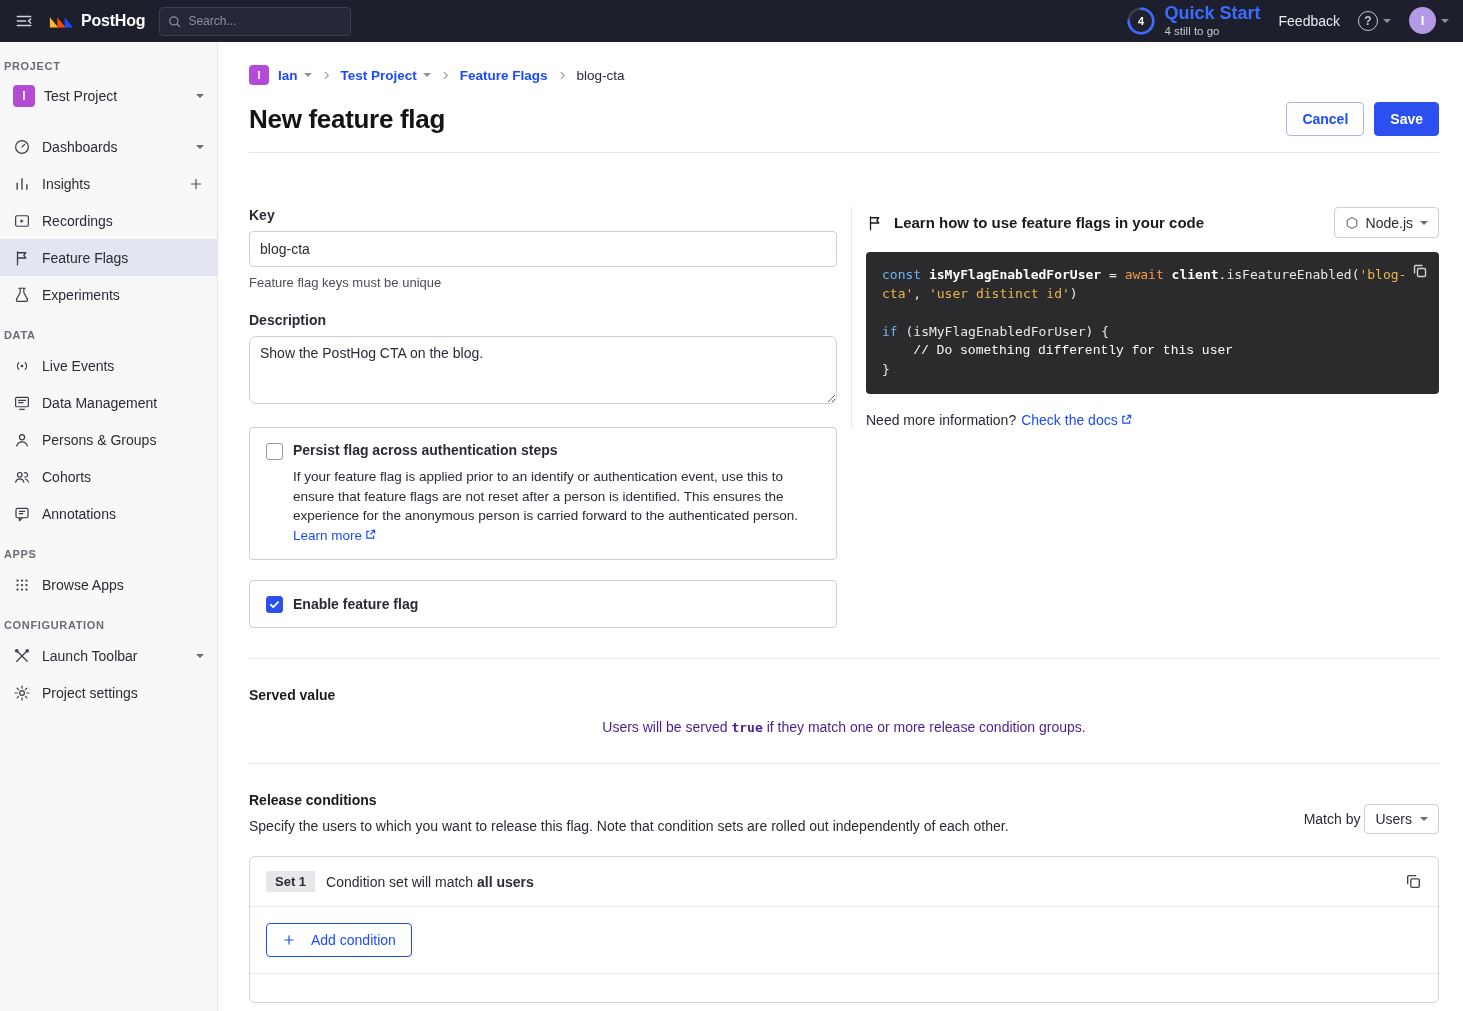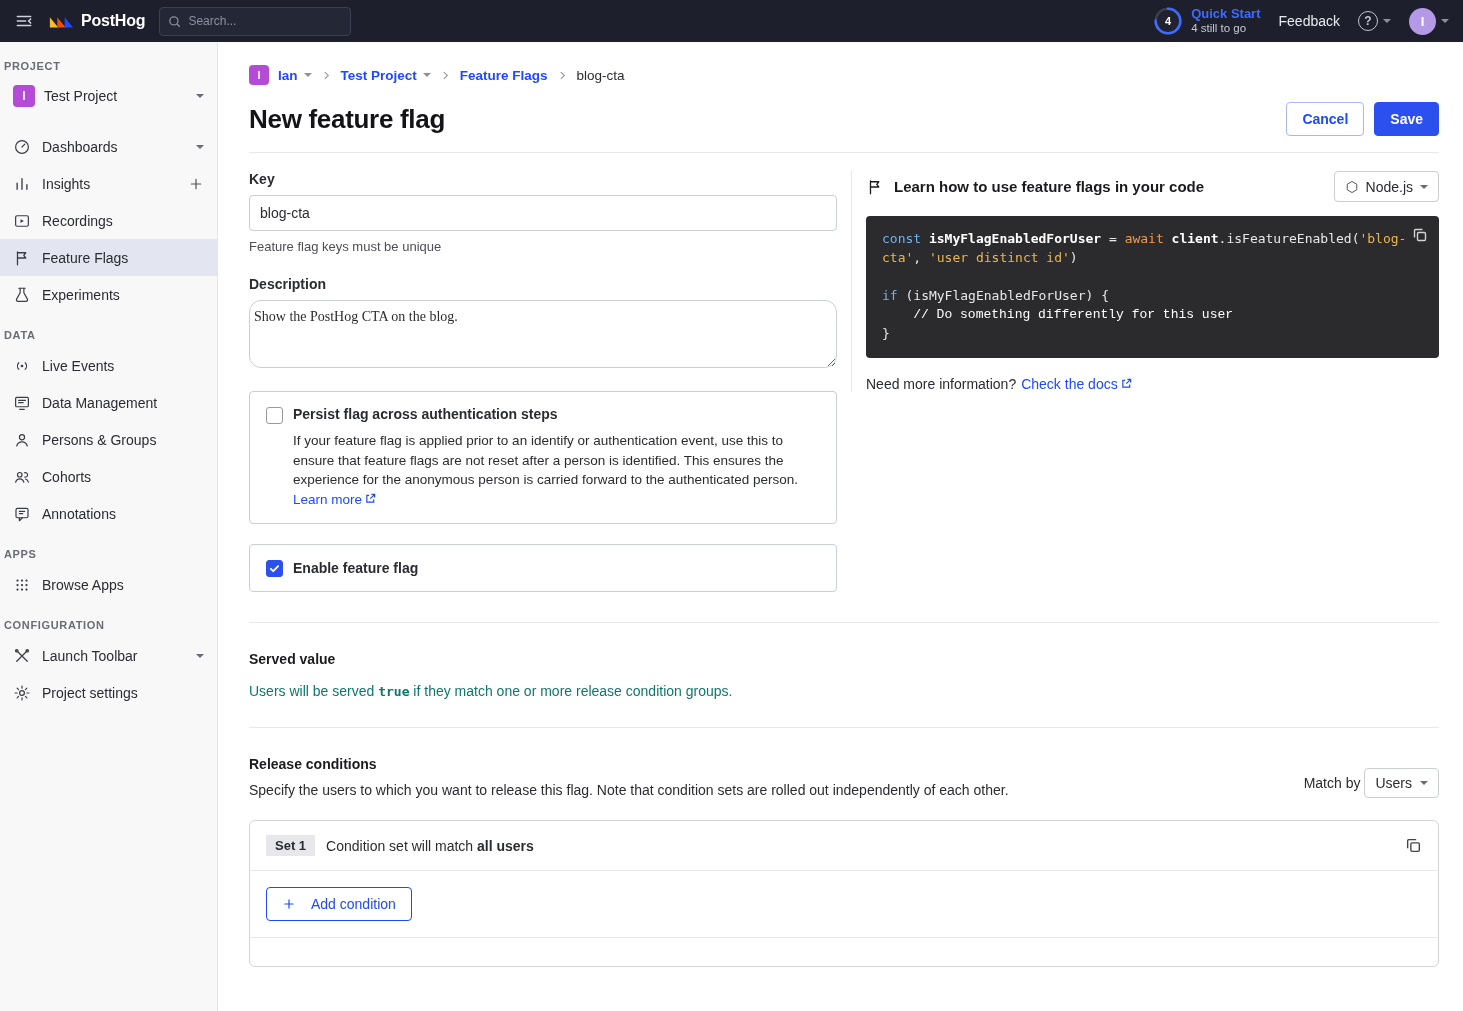--- a/index.html
+++ b/index.html
@@ -12,21 +12,21 @@
   .tb-menu { color:#cfd1db; display:flex; align-items:center; cursor:pointer; }
   .logo { display:flex; align-items:center; gap:7px; }
   .logo-text { color:#fff; font-weight:bold; font-size:16px; letter-spacing:-0.2px; }
   .tb-search { position:relative; width:192px; }
   .tb-search input { width:100%; height:29px; background:#242736; border:1px solid #3c3f50; border-radius:4px;
     color:#c8cad4; font-size:12px; padding:0 8px 0 28px; outline:none; font-family:inherit; }
   .tb-search input::placeholder { color:#8d90a0; }
   .tb-search .s-icon { position:absolute; left:8px; top:7px; color:#8d90a0; }
   .tb-right { margin-left:auto; display:flex; align-items:center; gap:18px; }
   .quickstart { display:flex; align-items:center; gap:8px; cursor:pointer; }
-  .qs-text .qs-title { color:#3e6bff; font-weight:bold; font-size:13px; line-height:1.2; }
+  .qs-text .qs-title { color:#3e6bff; font-weight:bold; font-size:18px; line-height:1.2; }
   .qs-text .qs-sub { color:#c6c8d2; font-size:11.5px; line-height:1.2; }
   .tb-feedback { color:#e9eaef; font-size:14px; cursor:pointer; }
   .tb-help { display:flex; align-items:center; gap:5px; color:#c3c5d0; cursor:pointer; }
   .help-circle { width:20px; height:20px; border:1.5px solid #c3c5d0; border-radius:50%; display:flex;
     align-items:center; justify-content:center; font-size:12px; font-weight:bold; }
   .tb-avatar-wrap { display:flex; align-items:center; gap:5px; cursor:pointer; }
   .tb-avatar { width:27px; height:27px; border-radius:50%; background:#b49ae６; background:#b49ae6; color:#fff;
     font-weight:bold; font-size:13px; display:flex; align-items:center; justify-content:center; }
   .caret { width:0; height:0; border-left:4px solid transparent; border-right:4px solid transparent;
     border-top:4.5px solid #8d90a0; display:inline-block; }
@@ -63,31 +63,31 @@
   .page-header { display:flex; align-items:center; margin-top:16px; }
   .page-title { font-size:26px; font-weight:bold; color:#141418; letter-spacing:-0.3px; }
   .header-actions { margin-left:auto; display:flex; gap:10px;align-items:flex-end; }
   .btn { height:34px; border-radius:4px; padding:0 15px; font-size:14px; font-weight:600; cursor:pointer;
     font-family:inherit; display:inline-flex; align-items:center; gap:8px; }
   .btn-secondary { background:#fff; border:1px solid #a9b8f2; color:#1d4aff; }
   .btn-primary { background:#2c50f0; border:1px solid #2c50f0; color:#fff; }
 
   hr.rule { border:none; border-top:1px solid #e7e7ec; margin:16px 0 0; }
 
-  .two-col { display:flex; margin-top:18px; }
+  .two-col { display:flex; margin-top:54px; }
   .left-col { width:588px; flex:0 0 588px; }
   .right-col { margin-left:14px; border-left:1px solid #e7e7ec; padding-left:14px; flex:1; align-self:flex-start; }
 
   .field-label { font-size:14px; font-weight:600; color:#2b2b33; margin-bottom:8px; }
   .text-input { width:100%; height:36px; border:1px solid #ccced6; border-radius:4px; padding:0 10px;
     font-size:14px; font-family:inherit; color:#2b2b33; outline:none; }
   .help-text { font-size:13px; color:#4e4e58; margin-top:8px; }
   .mt22 { margin-top:22px; }
-  textarea.text-area { width:100%; height:68px; border:1px solid #ccced6; border-radius:12px; padding:8px 4px;
-    font-size:14px; font-family:Liberation Serif, serif; color:#2b2b33; outline:none; resize:both; }
+  textarea.text-area { width:100%; height:68px; border:1px solid #ccced6; border-radius:7px; padding:8px 10px;
+    font-size:14px; font-family:Liberation Sans, sans-serif; color:#2b2b33; outline:none; resize:both; }
 
   .option-box { border:1px solid #ccced6; border-radius:4px; padding:14px 16px; margin-top:20px; }
   .opt-row { display:flex; align-items:flex-start; gap:10px; }
   .opt-row.center { align-items:center; }
   .checkbox { width:17px; height:17px; border:1.5px solid #97979f; border-radius:3px; background:#fff; flex:0 0 17px;
     margin-top:1px; cursor:pointer; }
   .checkbox.checked { background:#2c50f0; border-color:#2c50f0; display:flex; align-items:center; justify-content:center; }
   .opt-label { font-size:14px; font-weight:600; color:#2b2b33; cursor:pointer; }
   .opt-desc { margin:7px 0 0 27px; font-size:13.5px; line-height:1.45; color:#2b2b33; }
   .link { color:#1d4aff; cursor:pointer; font-weight:400; text-decoration:none; white-space:nowrap; }
@@ -114,21 +114,21 @@
   .docs-line .link { margin-left:5px; }
 
   
   .section { padding-top:28px; }
   .section-title { font-size:14px; font-weight:bold; color:#1b1b1f; margin-bottom:14px; }
   .segmented { display:flex; }
   .seg-btn { height:31px; padding:0 14px; font-size:14px; font-family:inherit; background:#fff;
     border:1px solid #ccced6; border-radius:4px; color:#2b2b33; cursor:pointer; }
   .seg-btn.active { border-color:#1d4aff; color:#1d4aff; position:relative; z-index:1; }
   .seg-btn + .seg-btn { margin-left:5px; }
-  .served-note { margin-top:16px; font-size:14px; color:#0f766e; }
+  .served-note { margin-top:16px; font-size:14px; color:#4c1d95;text-align:center; }
   code.inline-code { font-family:"DejaVu Sans Mono", monospace; font-size:13px; font-weight:bold; }
 
   
   .rc-head { display:flex; align-items:flex-end; }
   .rc-left .section-title { margin-bottom:10px; }
   .rc-desc { font-size:14px; color:#2b2b33; }
   .match-by { margin-left:auto; display:flex; align-items:center; gap:4px; }
   .mini-select { border:1px solid #ccced6; border-radius:4px; height:30px; padding:0 10px; display:flex;
     align-items:center; gap:8px; font-size:14px; cursor:pointer; background:#fff; }
 

